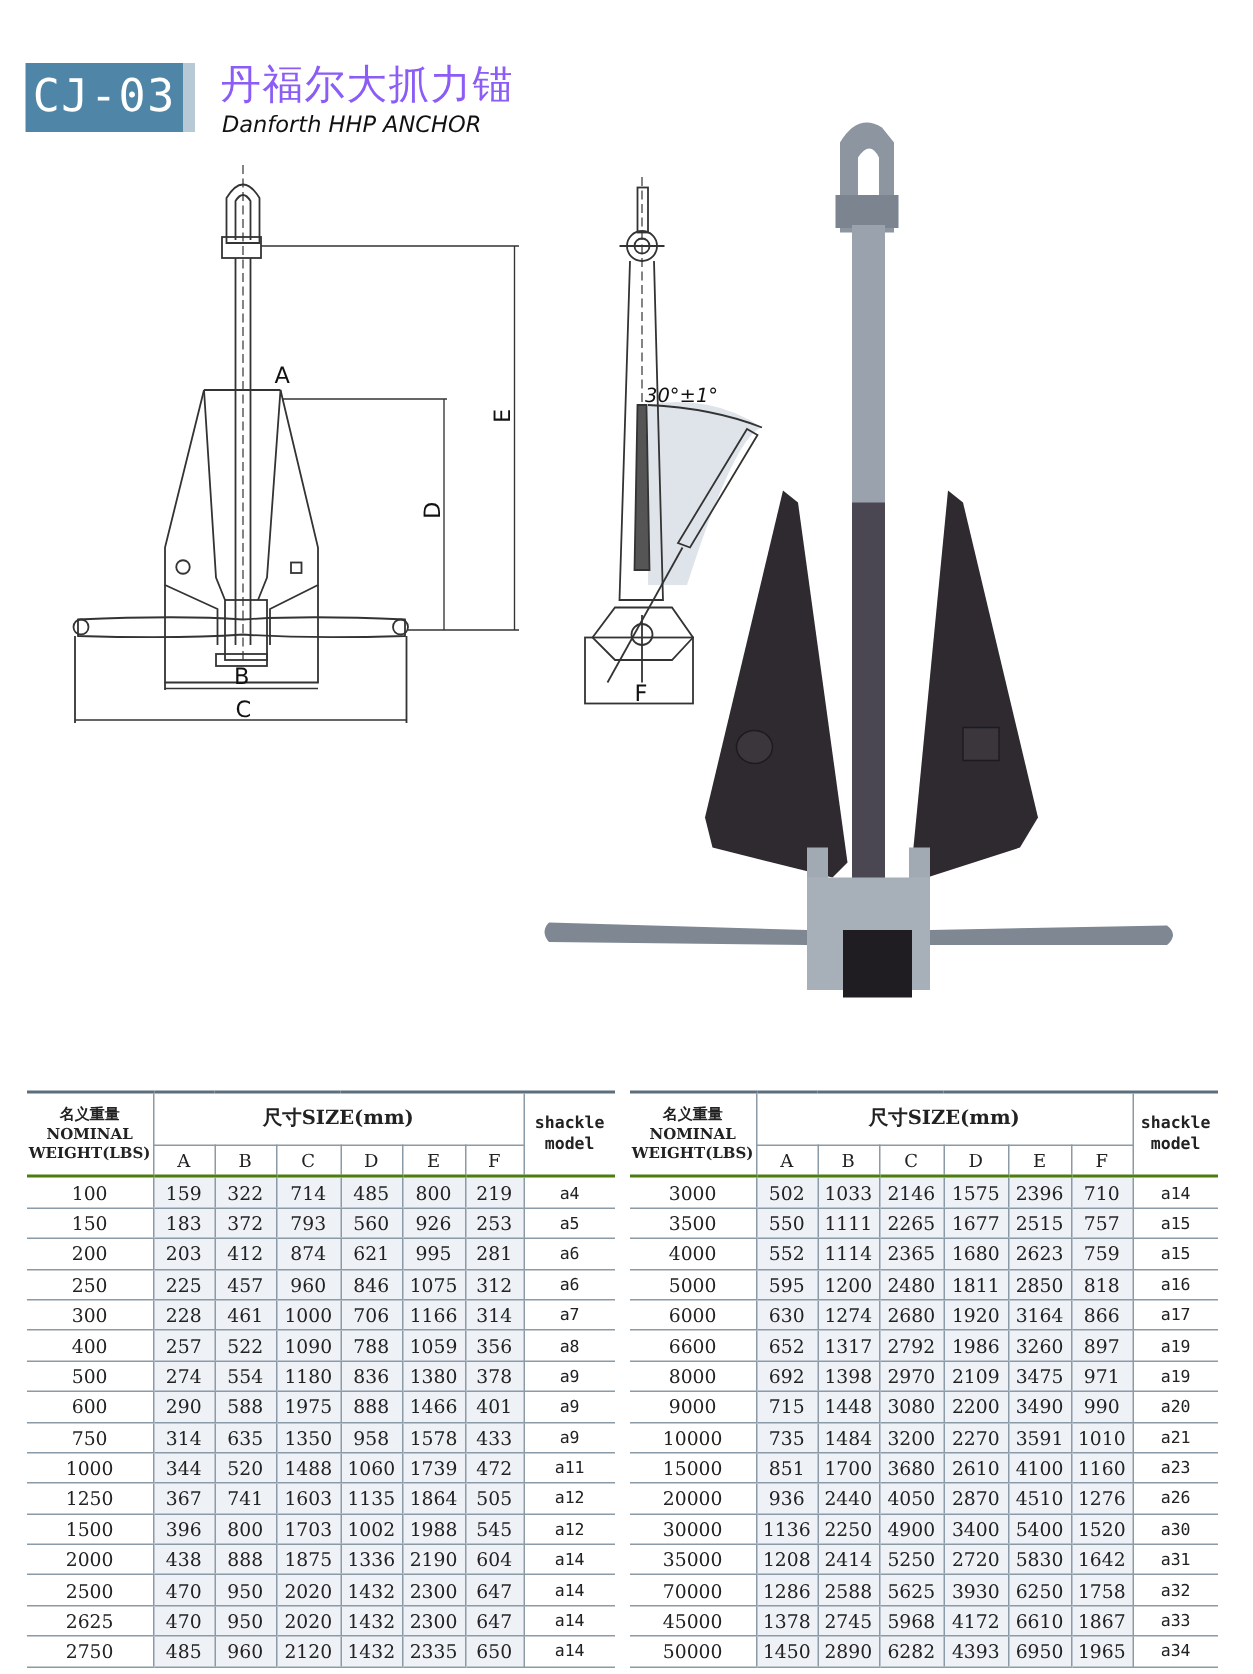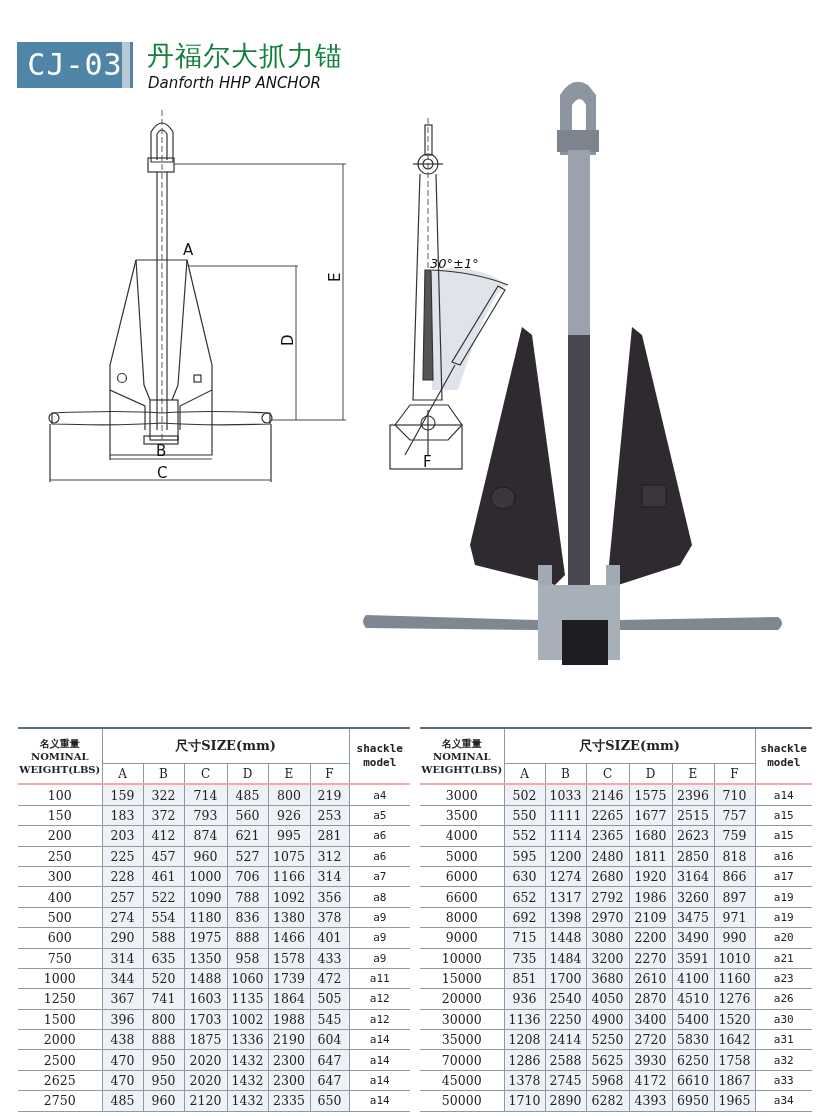--- a/index.html
+++ b/index.html
@@ -1,39 +1,39 @@
 <!DOCTYPE html>
 <html><head>
 <meta charset="utf-8">
 <style>
   html, body { margin: 0; padding: 0; background: #ffffff; }
   body { width: 835px; height: 1116px; position: relative; overflow: hidden;
          font-family: "DejaVu Serif", serif; color: #222; }
   .header { position: absolute; left: 17px; top: 42px; }
-  .badge { position: absolute; left: 0; top: 0; width: 116px; height: 46px;
+  .badge { position: absolute; left: 0; top: 0; width: 105px; height: 46px;
            background: #4f86a8; color: #fff; font-family: "DejaVu Sans Mono", monospace;
            font-size: 30px; line-height: 46px; text-align: center; letter-spacing: 1px; }
   .badge-edge { position: absolute; left: 105px; top: 0; width: 8px; height: 46px; background: #b8c9d6; }
   .title-cn { position: absolute; left: 130px; top: -4px; font-family: "DejaVu Sans", sans-serif;
-              font-size: 27px; white-space: nowrap; color: #15803d; letter-spacing: 1px; }
+              font-size: 27px; white-space: nowrap; color: #8b5cf6; letter-spacing: 1px; }
   .title-en { position: absolute; left: 131px; top: 32px; font-family: "DejaVu Sans", sans-serif;
               font-size: 15px; white-space: nowrap; color: #111; font-style: italic; }
 
   .drawing { position: absolute; }
   svg text { font-family: "DejaVu Sans", sans-serif; }
 
   table.spec { position: absolute; border-collapse: collapse; font-size: 12.5px;
                font-family: "DejaVu Serif", serif; }
   table.spec td, table.spec th { text-align: center; padding: 0; height: 19.4px;
                border-bottom: 1px solid #8a9aa6; font-weight: normal; }
   table.spec .num { border-left: 1px solid #8a9aa6; background: #eef1f5; }
   table.spec .num.last { border-right: 1px solid #8a9aa6; }
   table.spec thead th { font-size: 11px; line-height: 14px; }
   table.spec thead tr.top th { border-top: 2px solid #5c6e7c; font-weight: bold; }
-  table.spec tbody tr:first-child td { border-top: 2px solid #fca5a5; }
+  table.spec tbody tr:first-child td { border-top: 2px solid #4d7c0f; }
   .wt-head { font-size: 10px !important; line-height: 13px !important; letter-spacing: 0; }
   .size-head { font-size: 13px !important; }
   .shackle-head { font-family: "DejaVu Sans Mono", monospace; font-size: 11px !important; }
   .colhead { font-size: 12px !important; height: 20px; }
   .shk { font-family: "DejaVu Sans Mono", monospace; font-size: 11px; margin-top: 16px; }
 </style>
 </head>
 <body>
 
 <div class="header">
@@ -196,42 +196,42 @@
         <td class="num">621</td>
         <td class="num">995</td>
         <td class="num last">281</td>
         <td class="shk">a6</td>
       </tr>
       <tr>
         <td>250</td>
         <td class="num">225</td>
         <td class="num">457</td>
         <td class="num">960</td>
-        <td class="num">527</td>
+        <td class="num">846</td>
         <td class="num">1075</td>
         <td class="num last">312</td>
         <td class="shk">a6</td>
       </tr>
       <tr>
         <td>300</td>
         <td class="num">228</td>
         <td class="num">461</td>
         <td class="num">1000</td>
         <td class="num">706</td>
         <td class="num">1166</td>
         <td class="num last">314</td>
         <td class="shk">a7</td>
       </tr>
       <tr>
         <td>400</td>
         <td class="num">257</td>
         <td class="num">522</td>
         <td class="num">1090</td>
         <td class="num">788</td>
-        <td class="num">1092</td>
+        <td class="num">1059</td>
         <td class="num last">356</td>
         <td class="shk">a8</td>
       </tr>
       <tr>
         <td>500</td>
         <td class="num">274</td>
         <td class="num">554</td>
         <td class="num">1180</td>
         <td class="num">836</td>
         <td class="num">1380</td>
@@ -461,21 +461,21 @@
         <td class="num">1700</td>
         <td class="num">3680</td>
         <td class="num">2610</td>
         <td class="num">4100</td>
         <td class="num last">1160</td>
         <td class="shk">a23</td>
       </tr>
       <tr>
         <td>20000</td>
         <td class="num">936</td>
-        <td class="num">2540</td>
+        <td class="num">2440</td>
         <td class="num">4050</td>
         <td class="num">2870</td>
         <td class="num">4510</td>
         <td class="num last">1276</td>
         <td class="shk">a26</td>
       </tr>
       <tr>
         <td>30000</td>
         <td class="num">1136</td>
         <td class="num">2250</td>
@@ -510,21 +510,21 @@
         <td class="num">1378</td>
         <td class="num">2745</td>
         <td class="num">5968</td>
         <td class="num">4172</td>
         <td class="num">6610</td>
         <td class="num last">1867</td>
         <td class="shk">a33</td>
       </tr>
       <tr>
         <td>50000</td>
-        <td class="num">1710</td>
+        <td class="num">1450</td>
         <td class="num">2890</td>
         <td class="num">6282</td>
         <td class="num">4393</td>
         <td class="num">6950</td>
         <td class="num last">1965</td>
         <td class="shk">a34</td>
       </tr>
     </tbody>
 </table>
 

